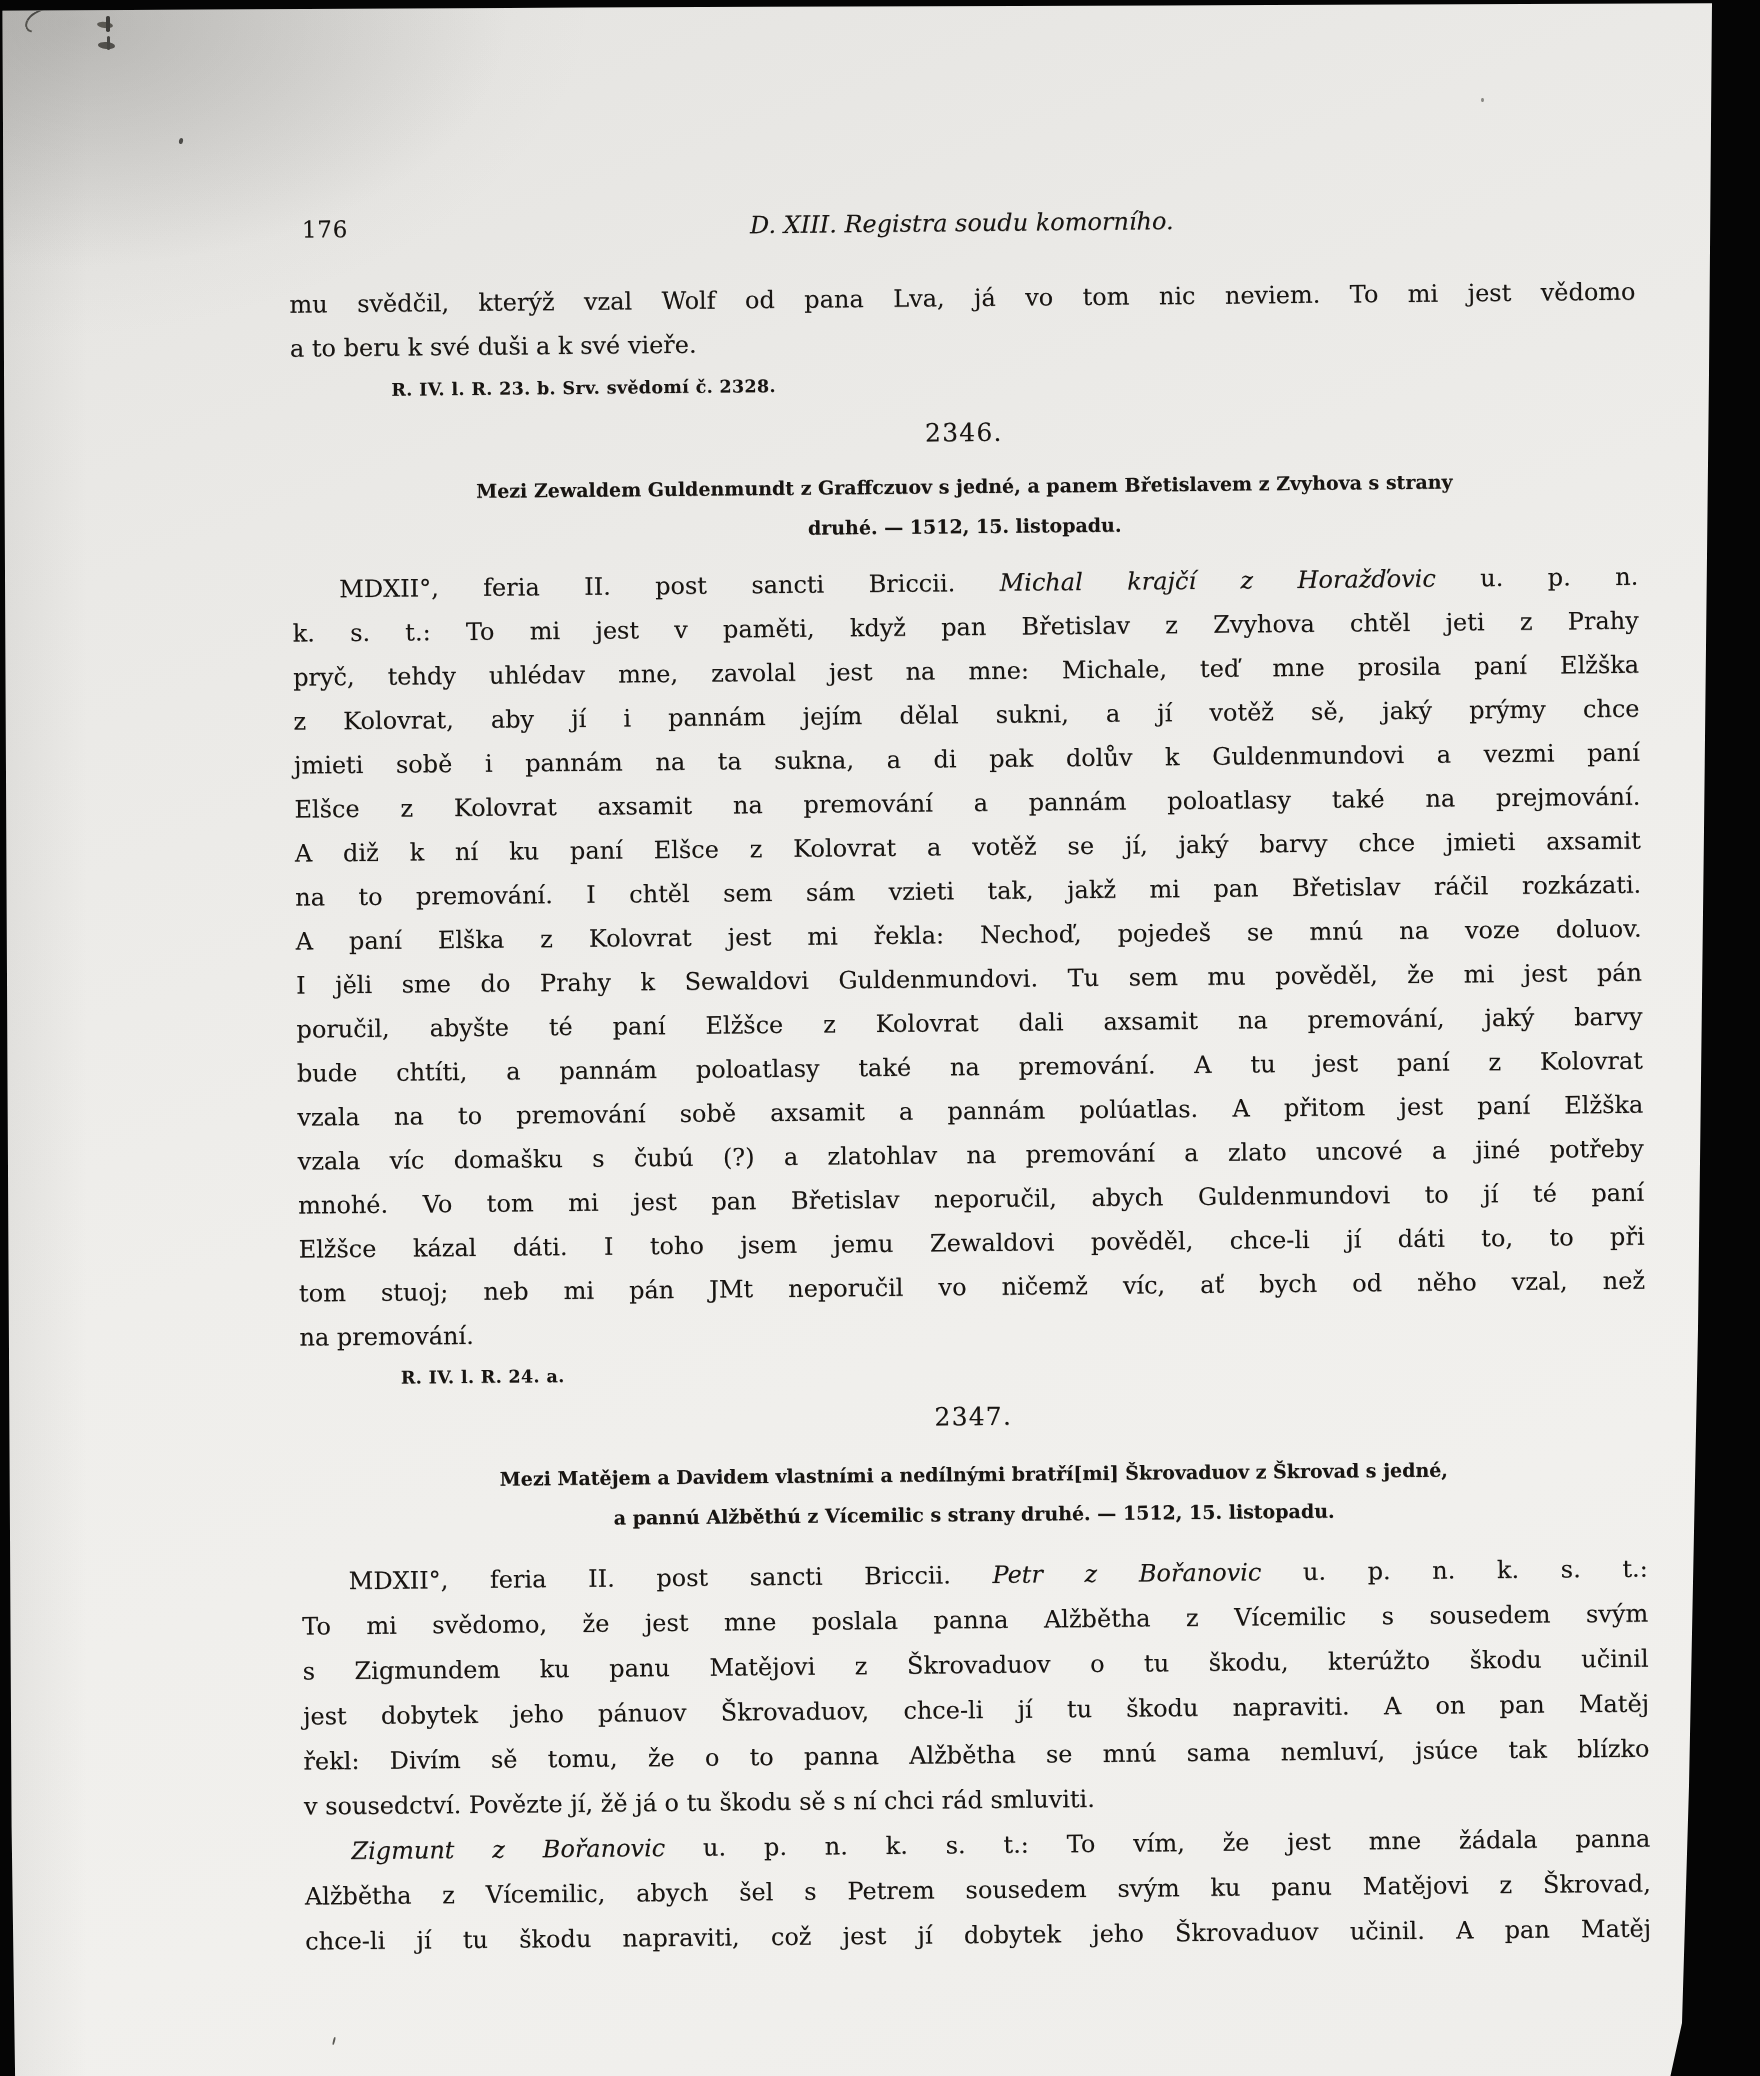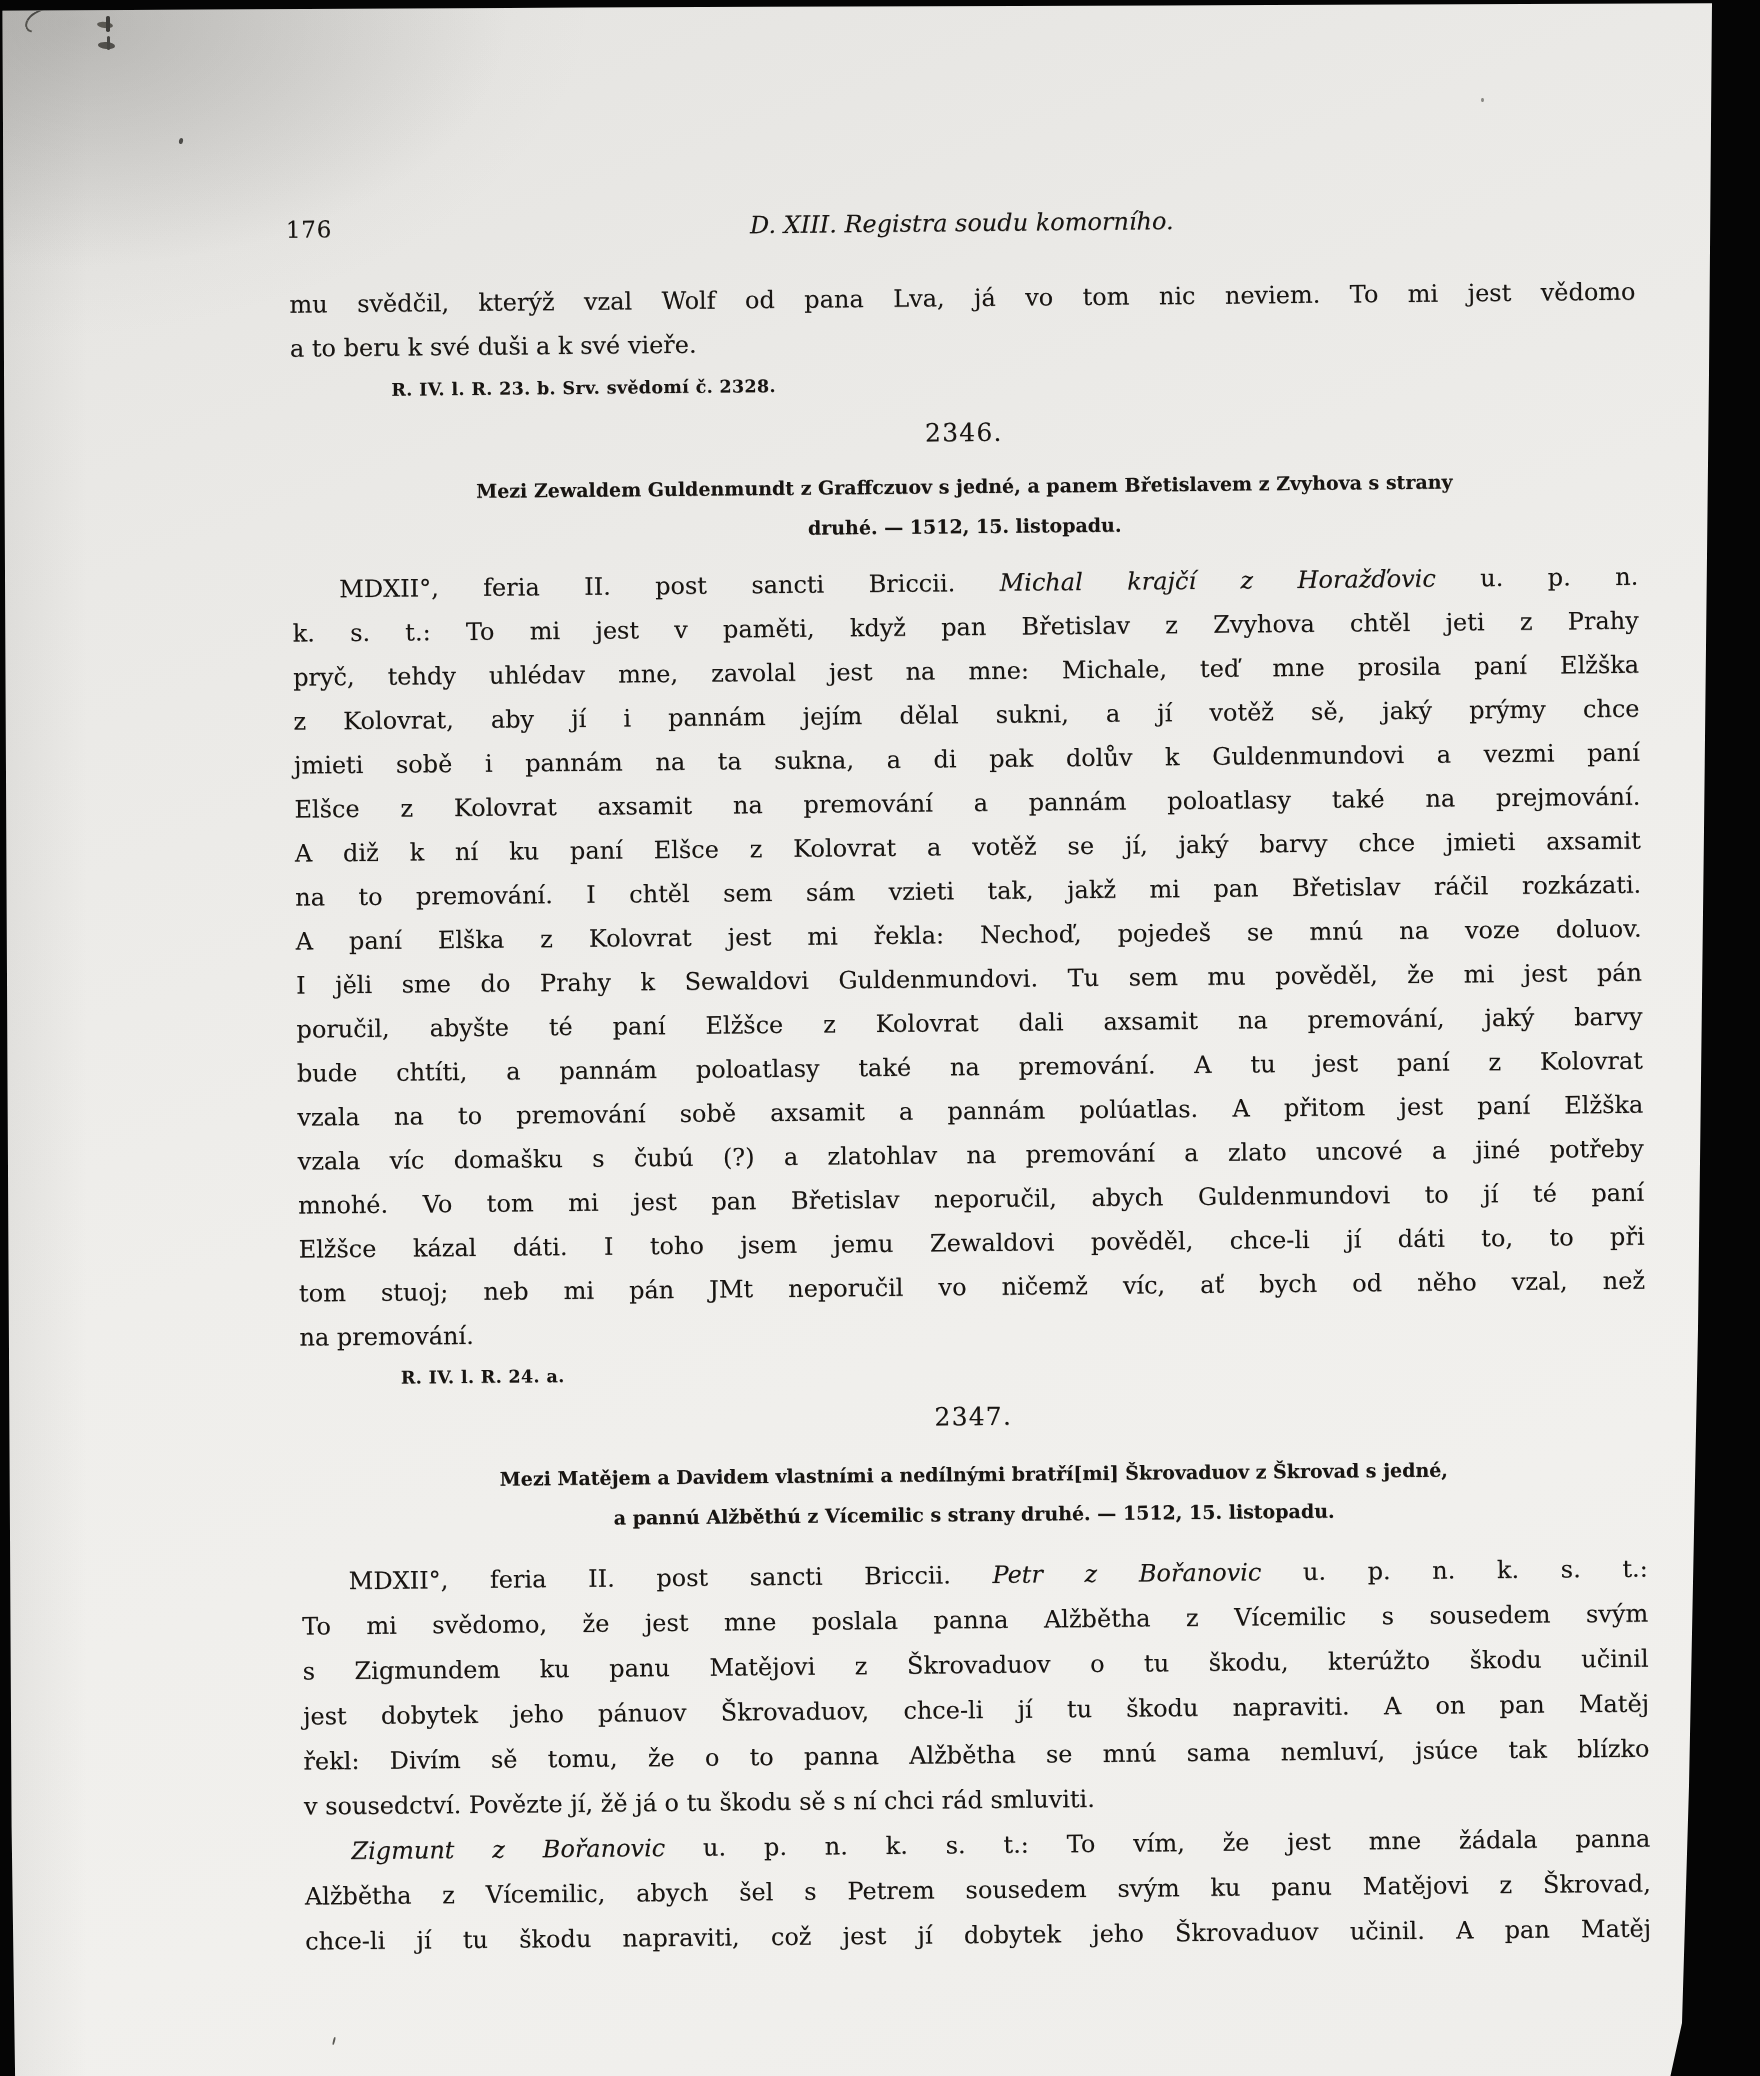--- a/index.html
+++ b/index.html
@@ -25,21 +25,21 @@
   
   .content{
     position:absolute;inset:0;
     transform:rotate(-0.55deg);
     transform-origin:880px 1080px;
     color:#181512;
     font-family:"DejaVu Serif", serif;
     text-shadow:0.2px 0.3px 0.3px rgba(25,22,18,0.38);
   }
 
-  .pageno{position:absolute;left:294px;top:213px;font-size:23px;line-height:1;letter-spacing:0.8px;}
+  .pageno{position:absolute;left:310px;top:213px;font-size:23px;line-height:1;letter-spacing:0.8px;}
   .runtitle{position:absolute;left:297px;width:1346px;top:212px;text-align:center;
     font-style:italic;font-size:24px;line-height:1;}
 
   .para{position:absolute;left:297px;width:1346px;font-size:24px;}
   #intro{top:277px;line-height:44px;}
 
   .bline{text-align:justify;text-align-last:justify;}
   .bline.left{text-align:left;text-align-last:left;}
   .bline.indent{text-indent:47px;}
   .it{font-style:italic;}

